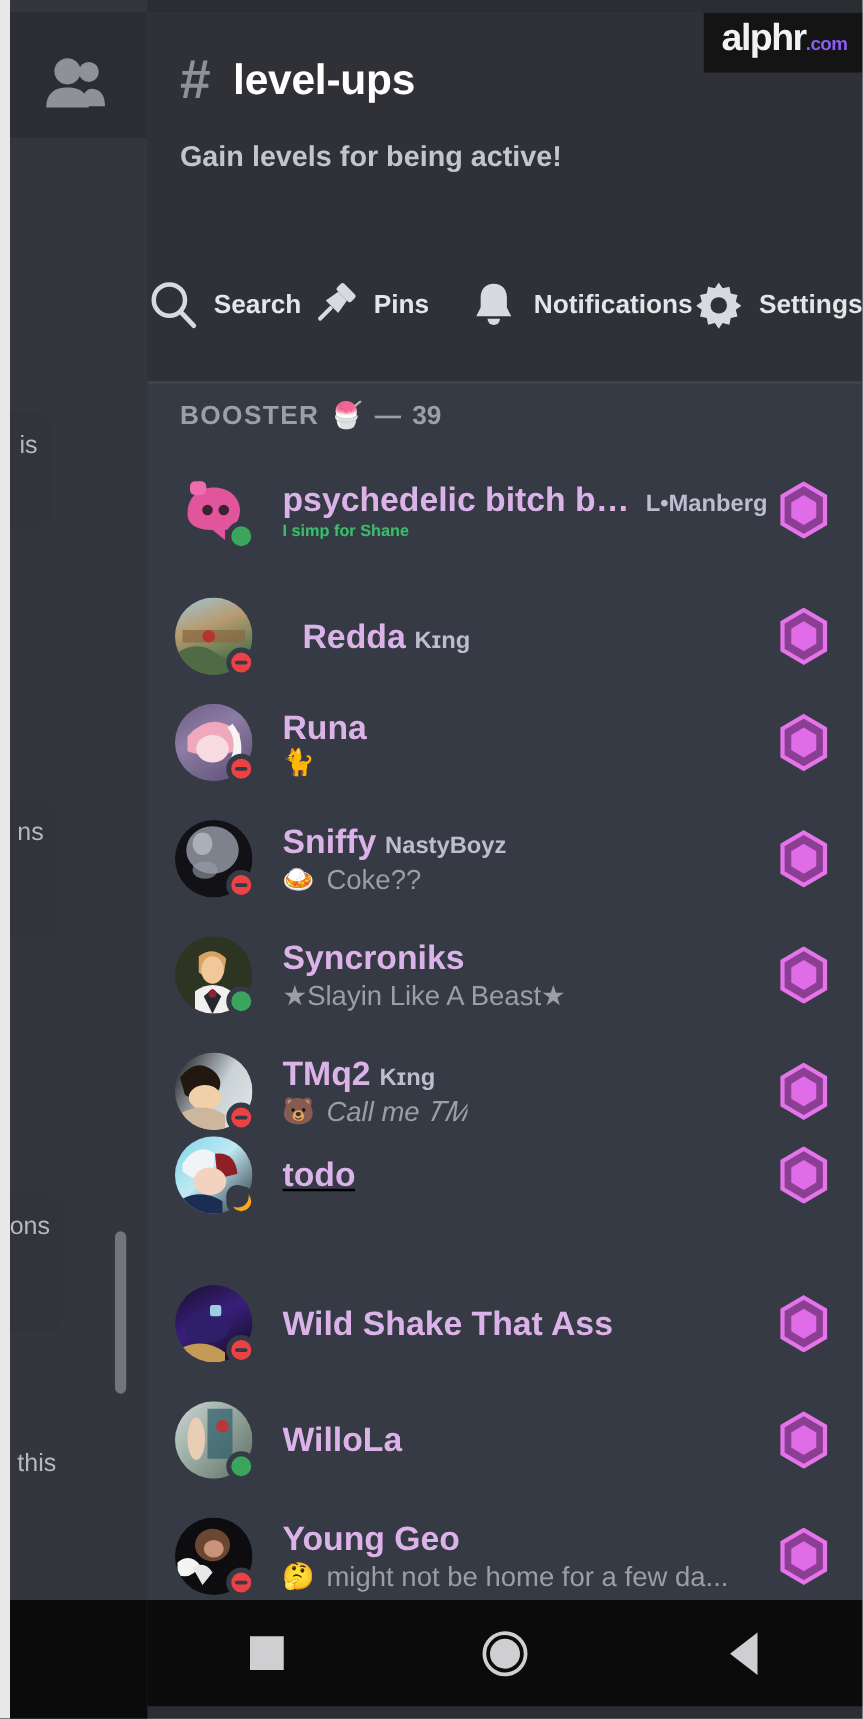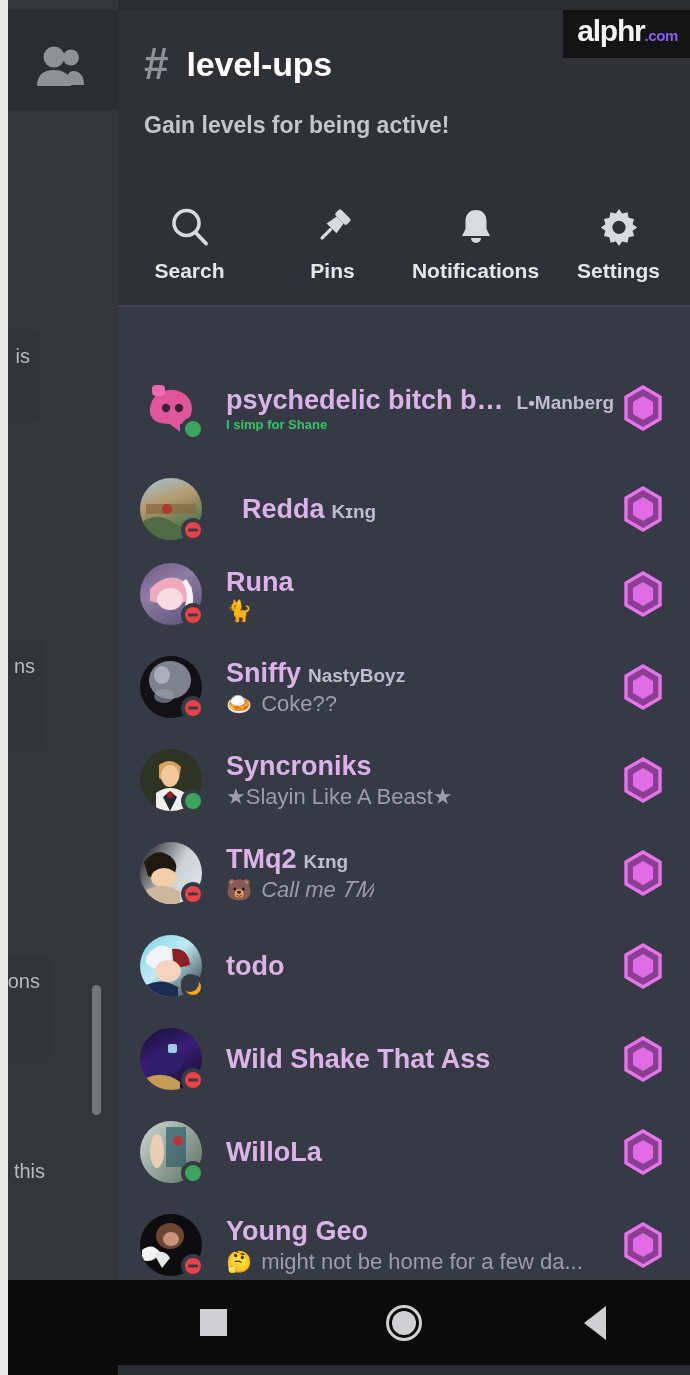--- a/index.html
+++ b/index.html
@@ -34,21 +34,21 @@
 
   
   .watermark { position:absolute; right:0px; top:0px; background:#141414;
     padding:6px 12px 12px 14px; display:flex; align-items:baseline; }
   .wm-main { color:#f2f2f2; font-size:30px; font-weight:700; letter-spacing:-1.2px; line-height:1; }
   .wm-tld { color:#8b5cf6; font-size:15px; font-weight:700; letter-spacing:-0.4px; line-height:1; }
 
   
   .action-bar { position:absolute; left:0; top:172px; width:572px; height:124px;
     background:#2f3136; display:flex; align-items:center; }
-  .action-item { flex:1; display:flex; flex-direction:column; align-items:center; gap:11px; }
+  .action-item { flex:1; display:flex; flex-direction:row; align-items:center; gap:11px; }
   .action-ico { width:42px; height:42px; display:block; }
   .action-label { font-size:21px; color:#e4e6ea; font-weight:700; }
   .divider { position:absolute; left:0; top:295px; width:572px; height:2px; background:#41454f; }
 
   
   .group-head { position:absolute; left:26px; top:310px; display:flex; align-items:center; gap:9px; }
   .group-label { font-size:21px; color:#9aa0a8; font-weight:700; letter-spacing:1.1px; }
   .group-emoji { font-size:21px; }
   .group-count { font-size:21px; color:#9aa0a8; font-weight:700; }
 
@@ -184,20 +184,26 @@
           <path fill="#d7dade" d="M21 3 l3.1 4.6 5.4-1.3 1.1 5.4 5.4 1.2-1.4 5.4 4.5 3.2-4.5 3.2 1.4 5.4-5.4 1.2-1.1 5.4-5.4-1.3L21 40 l-3.1-4.6-5.4 1.3-1.1-5.4-5.4-1.2 1.4-5.4L2.9 21.5l4.5-3.2-1.4-5.4 5.4-1.2 1.1-5.4 5.4 1.3Z"></path>
           <circle cx="21" cy="21.3" r="6.6" fill="#2f3136"></circle>
         </svg>
         <span class="action-label">Settings</span>
       </div>
 
     </div>
 
     <div class="divider"></div>
 
+    <div class="group-head">
+      <span class="group-label">BOOSTER</span>
+      <span class="group-emoji">🍧</span>
+      <span class="group-count">—</span>
+      <span class="group-count">39</span>
+    </div>
 
     <div class="members">
 
       <div class="member" style="top:0px;">
         <div class="av-wrap">
           <div class="avatar">
             <div class="ph" style="background:#363a45"></div>
             <svg viewBox="0 0 62 62" style="position:absolute;inset:0">
               <path d="M10 34 C10 21 19 13 31 13 C43 13 52 21 52 31 C52 41 45 47 40 47 L40 55 L30 47 C18 47 10 43 10 34 Z" fill="#e0559c"></path>
               <circle cx="26" cy="31" r="4.2" fill="#3b2230"></circle>
@@ -364,21 +370,21 @@
           </div>
         </div>
         <div class="badge">
           <svg width="40" height="46" viewBox="0 0 40 46">
             <path d="M20 2 L37 12 V34 L20 44 L3 34 V12 Z" fill="#8a3f93" stroke="#e574ea" stroke-width="3.4"></path>
             <path d="M20 11 L30 17 V29 L20 35 L10 29 V17 Z" fill="#e06ce8"></path>
           </svg>
         </div>
       </div>
 
-      <div class="member" style="top:558px;">
+      <div class="member" style="top:532px;text-decoration:underline;">
         <div class="av-wrap">
           <div class="avatar">
             <div class="ph" style="background:linear-gradient(135deg,#7fd4e8 0%,#bfeaf4 45%,#2a2f38 100%)"></div>
             <svg viewBox="0 0 62 62" style="position:absolute;inset:0">
               <path d="M6 22 q12 -18 26 -8 l-2 16 q-14 8 -24 -2 Z" fill="#f0f4f7"></path>
               <path d="M32 14 q16 -2 18 16 l-16 4 Z" fill="#8e1f24"></path>
               <ellipse cx="28" cy="36" rx="13" ry="11" fill="#f3d3c0"></ellipse>
               <path d="M6 50 q16 -8 32 2 V62 H6 Z" fill="#1b2d52"></path>
             </svg>
           </div>

